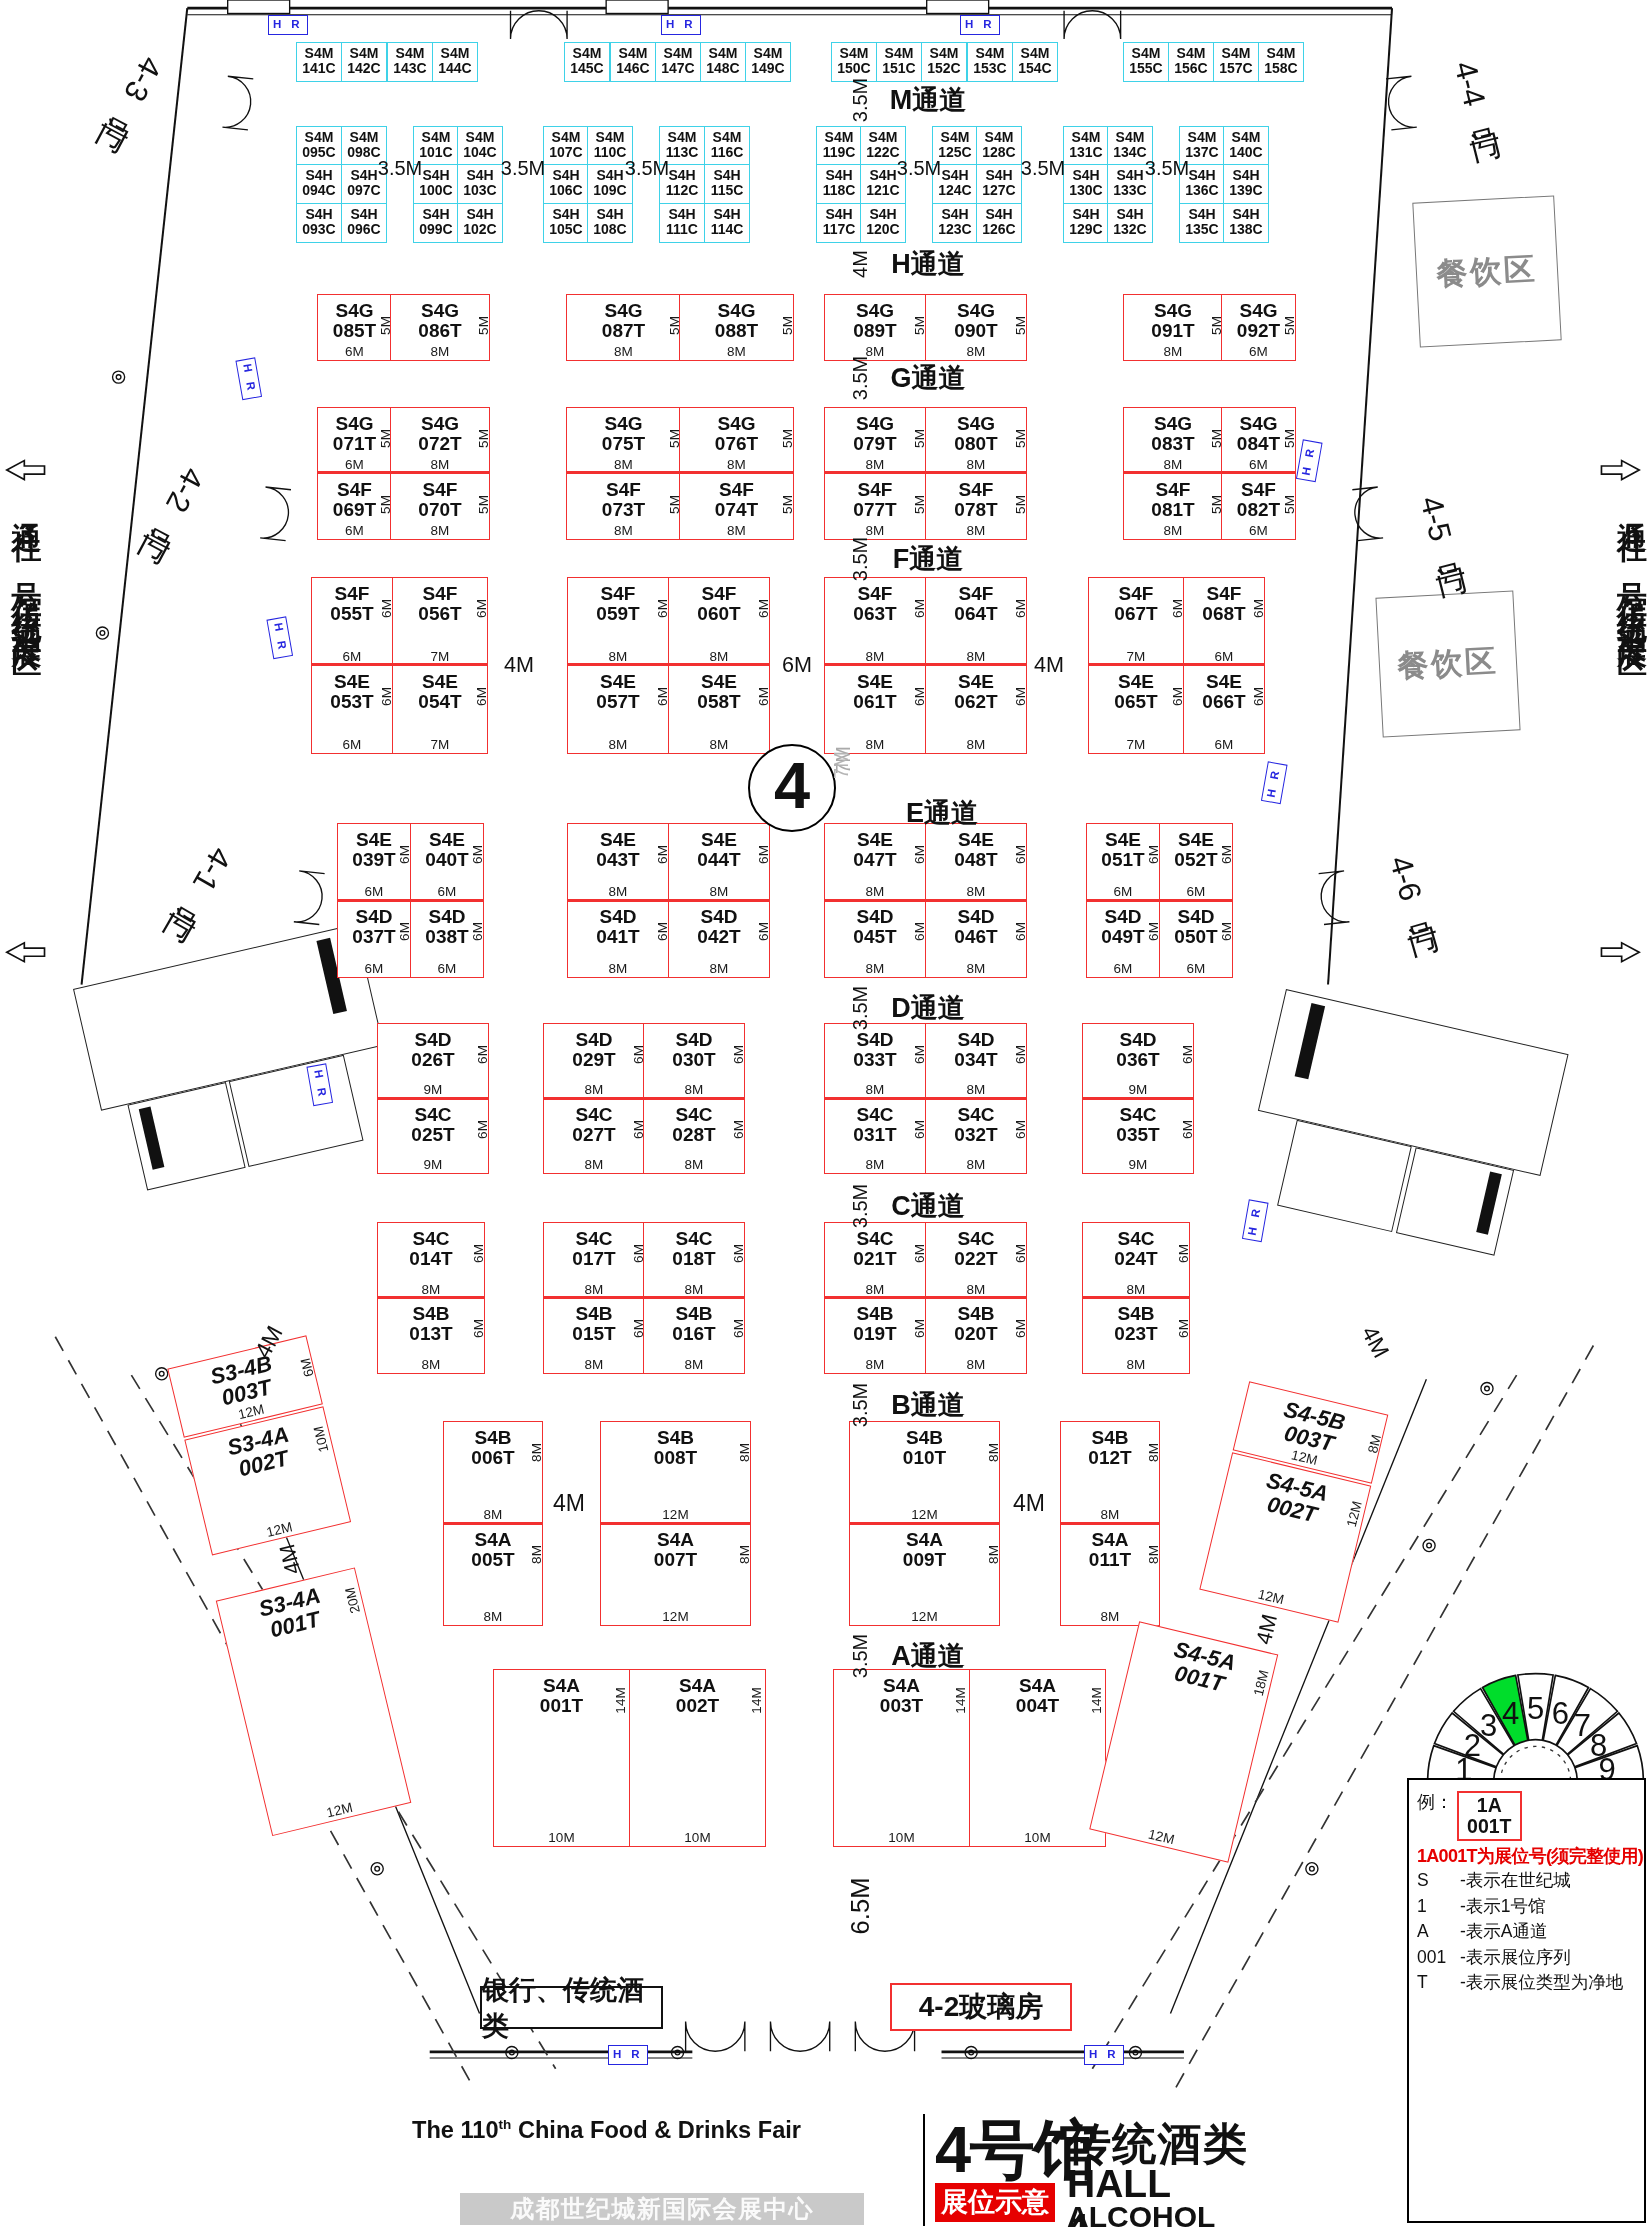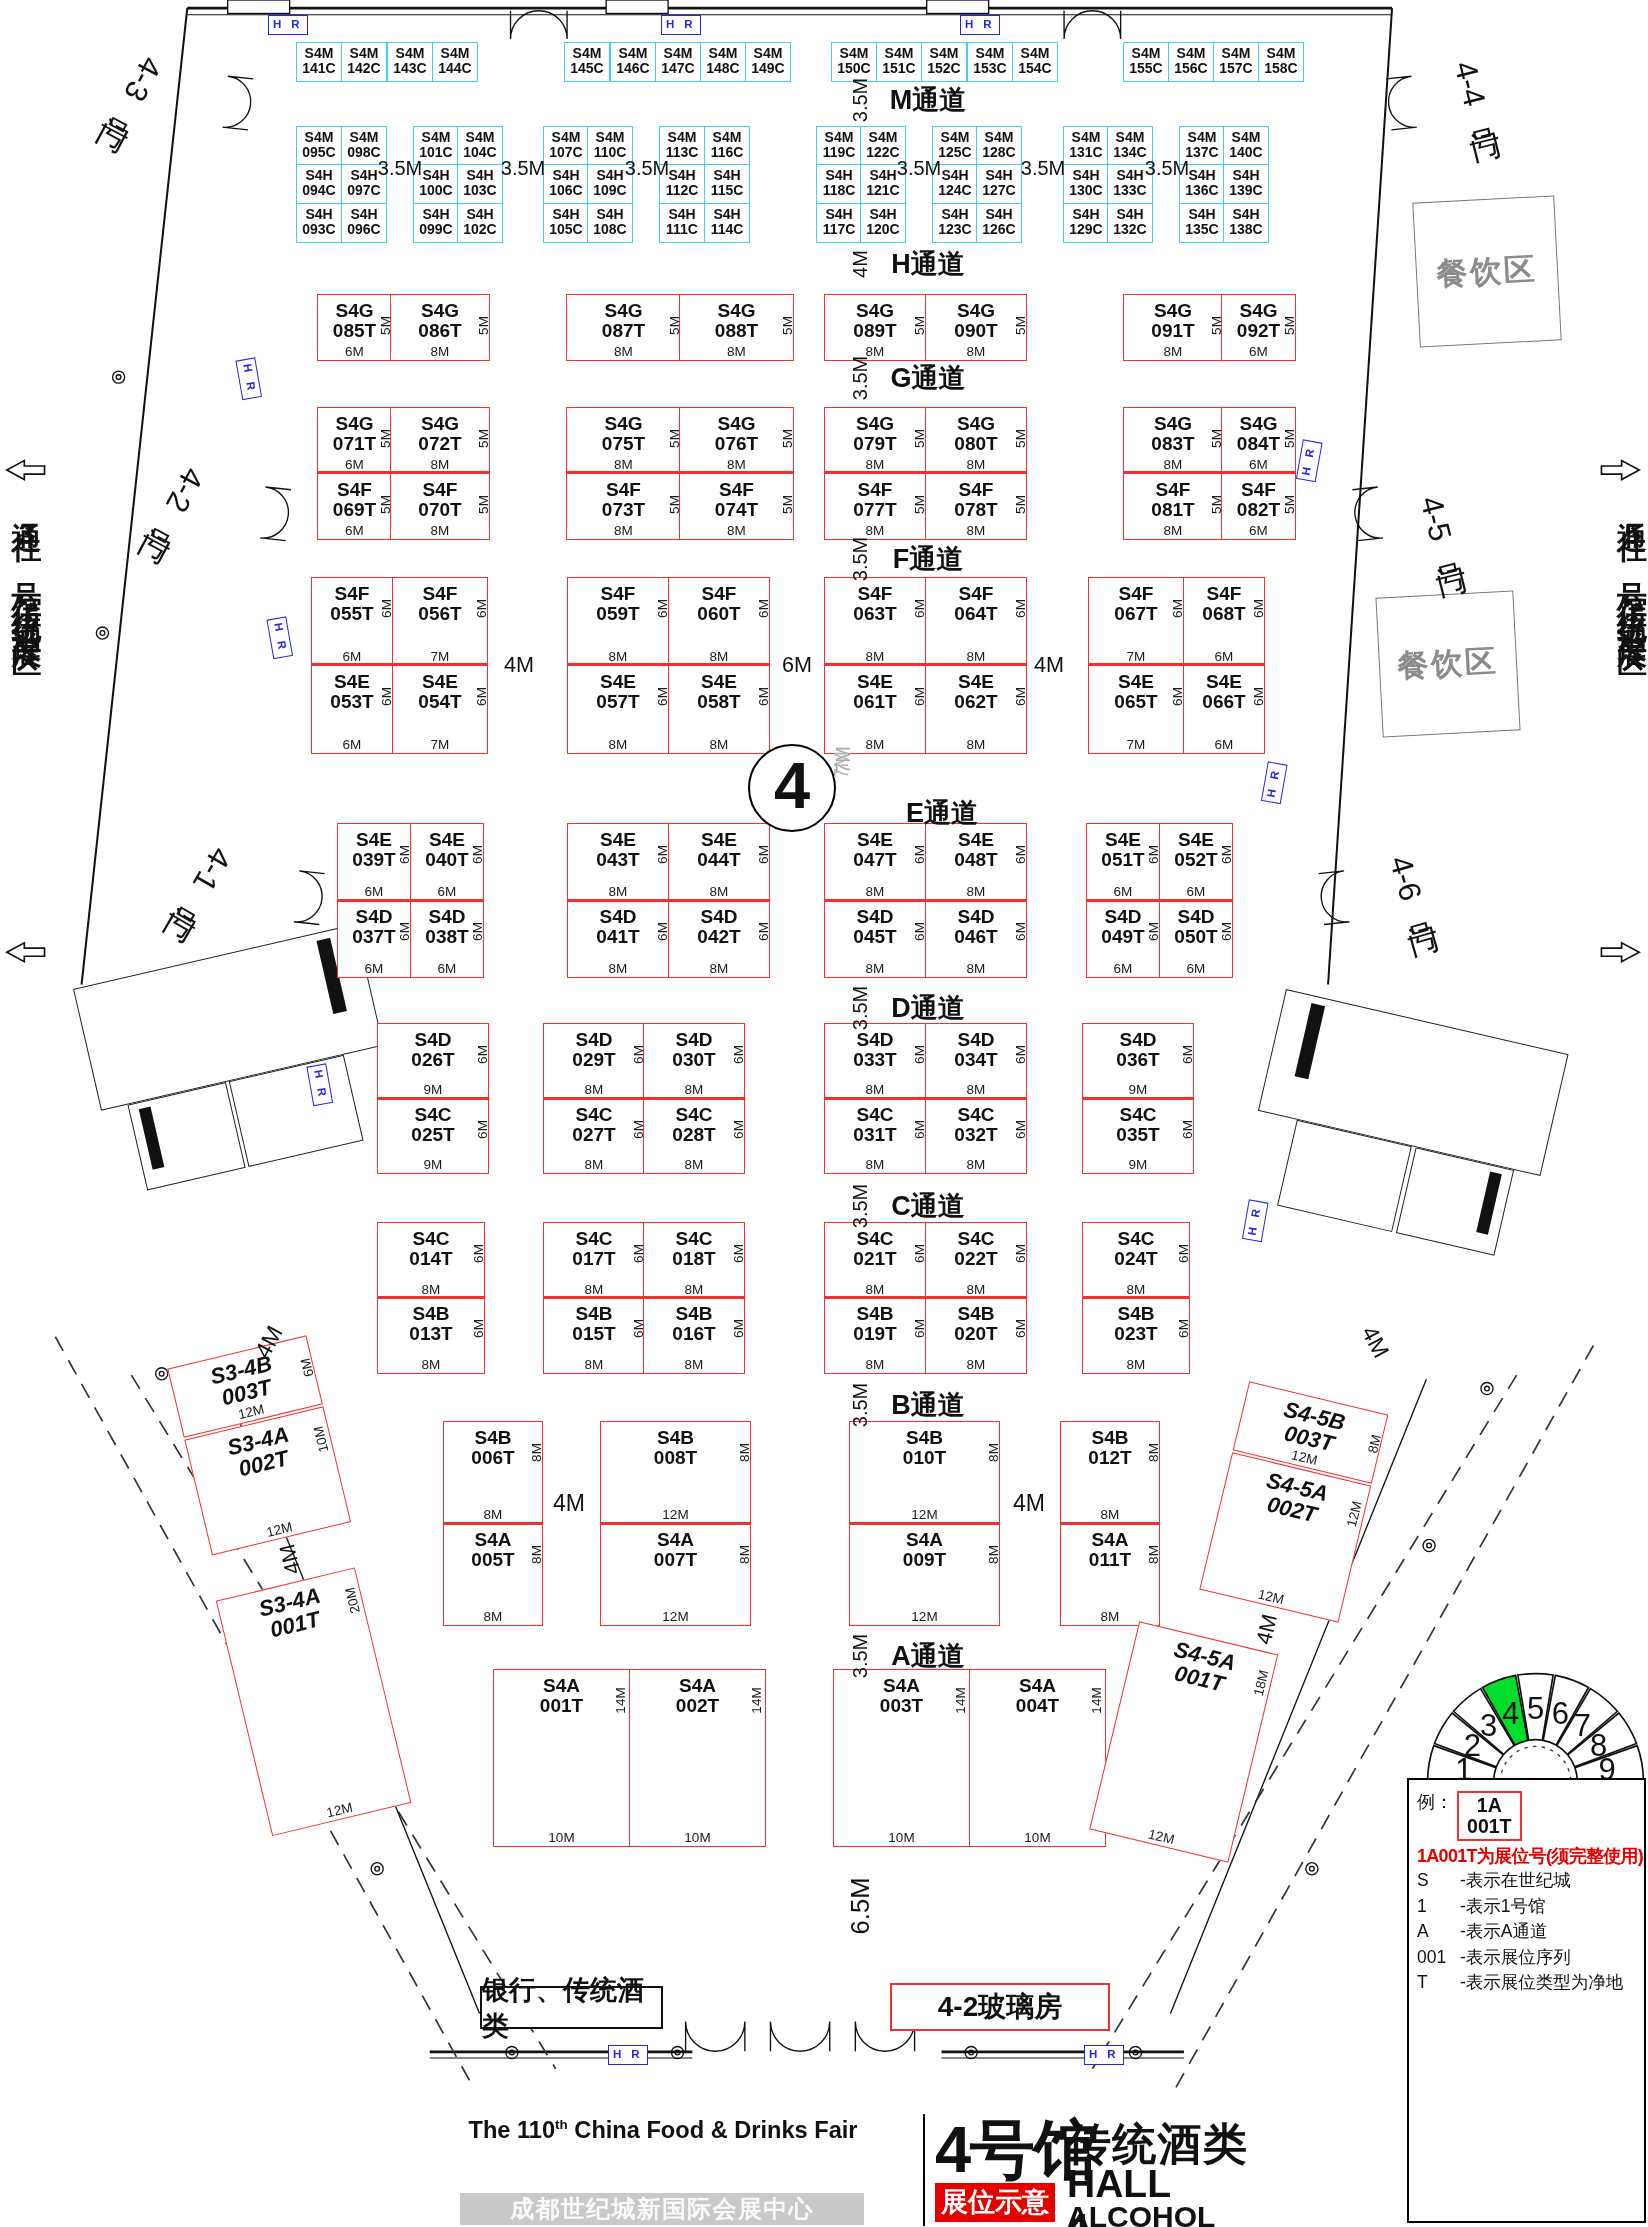--- a/index.html
+++ b/index.html
@@ -34,21 +34,21 @@
   .lg-sample{border:2px solid #f23030;width:58px;text-align:center;font-weight:bold;margin-left:4px;padding:2.7px 1.3px;}
   .lg-sample div{line-height:1.05;font-size:19.5px;}
   .lg-head{color:#e60000;font-weight:bold;font-size:18px;margin-top:4px;white-space:nowrap;letter-spacing:-0.7px;}
   .lg-def{display:flex;font-size:17.5px;line-height:1.45;}
   .lg-def b{font-weight:normal;width:43px;flex:none;}
   .lg-items{margin-top:10.8px;}
   .lg-it{display:flex;align-items:center;height:25.6px;}
   .lg-sq{width:19px;height:19px;border:1.7px solid #000;flex:none;margin-right:6.7px;background:#fff;}
   
   .tb{position:absolute;left:412px;top:2114px;width:701px;height:112px;z-index:8;background:#fff;}
-  .tb-en{position:absolute;left:0;top:2.7px;width:502px;text-align:center;font-size:23.6px;font-weight:bold;}
+  .tb-en{position:absolute;left:0;top:2.7px;width:502px;text-align:left;font-size:23.6px;font-weight:bold;}
   .tb-en sup{font-size:13.5px;}
   .tb-cn{position:absolute;left:0;top:35px;width:502px;text-align:center;font-size:36px;font-weight:bold;color:#e60000;white-space:nowrap;}
   .tb-venue{position:absolute;left:48px;top:79px;width:404px;height:32px;background:#c9c9c9;color:#fafafa;
             font-size:24px;font-weight:bold;text-align:center;line-height:32px;letter-spacing:1.3px;}
   .tb-div{position:absolute;left:511px;top:0;width:2px;height:112px;background:#000;}
   .tb-hall{position:absolute;left:523px;top:-8px;font-size:65px;font-weight:bold;letter-spacing:-1.3px;}
   .tb-cat{position:absolute;left:655px;top:1.3px;font-size:44px;font-weight:bold;letter-spacing:1.3px;white-space:nowrap;}
   .tb-hallen{position:absolute;left:655px;top:48px;font-size:39px;font-weight:bold;}
   .tb-caten{position:absolute;left:655px;top:86px;font-size:30px;font-weight:bold;}
   .tb-badge{position:absolute;left:523px;top:69px;width:120px;height:39px;background:#e60000;color:#fff;
@@ -969,21 +969,21 @@
     <div class="al" style="left: 174px; top: 470px; font-size: 31px; writing-mode: vertical-rl; text-orientation: mixed; transform: rotate(28deg); transform-origin: 50% 0px; z-index: 5;">4-2号门</div>
     <div class="al" style="left: 202px; top: 850px; font-size: 31px; writing-mode: vertical-rl; text-orientation: mixed; transform: rotate(30deg); transform-origin: 50% 0px; z-index: 5;">4-1号门</div>
     <div class="al" style="left: 1443px; top: 62px; font-size: 31px; writing-mode: vertical-rl; text-orientation: mixed; transform: rotate(-14deg); transform-origin: 50% 0px; z-index: 5;">4-4号门</div>
     <div class="al" style="left: 1409px; top: 497px; font-size: 31px; writing-mode: vertical-rl; text-orientation: mixed; transform: rotate(-14deg); transform-origin: 50% 0px; z-index: 5;">4-5号门</div>
     <div class="al" style="left: 1378px; top: 857px; font-size: 31px; writing-mode: vertical-rl; text-orientation: mixed; transform: rotate(-16deg); transform-origin: 50% 0px; z-index: 5;">4-6号门</div>
     <div class="vtext" style="left: 5.4px; top: 498px;">通往3号馆传统酒类展区</div>
     <div class="vtext" style="left: 1611px; top: 498px;">通往5号馆传统酒类展区</div>
     <div class="dining" style="left: 1416px; top: 199px; width: 140px; height: 143px; transform: rotate(-3deg);">餐饮区</div>
     <div class="dining" style="left: 1379px; top: 594px; width: 136px; height: 138px; transform: rotate(-3deg);">餐饮区</div>
     <div class="bigbox" style="left: 480px; top: 1986px; width: 183px; height: 43px; border: 2px solid rgb(17, 17, 17); font-size: 27px;">银行、传统酒类</div>
-    <div class="bigbox" style="left: 890px; top: 1983px; width: 220px; height: 48px; border: 2px solid rgb(242, 48, 48); font-size: 28px;">4-2玻璃房</div>
+    <div class="bigbox" style="left: 890px; top: 1983px; width: 182px; height: 48px; border: 2px solid rgb(242, 48, 48); font-size: 28px;">4-2玻璃房</div>
     <div class="hr" style="left: 268px; top: 15px; transform: rotate(0deg);">H R</div>
     <div class="hr" style="left: 661px; top: 15px; transform: rotate(0deg);">H R</div>
     <div class="hr" style="left: 960px; top: 15px; transform: rotate(0deg);">H R</div>
     <div class="hr" style="left: 229px; top: 369px; transform: rotate(80deg);">H R</div>
     <div class="hr" style="left: 260px; top: 628px; transform: rotate(80deg);">H R</div>
     <div class="hr" style="left: 300px; top: 1075px; transform: rotate(80deg);">H R</div>
     <div class="hr" style="left: 1289px; top: 451px; transform: rotate(-80deg);">H R</div>
     <div class="hr" style="left: 1254px; top: 773px; transform: rotate(-80deg);">H R</div>
     <div class="hr" style="left: 1235px; top: 1211px; transform: rotate(-80deg);">H R</div>
     <div class="hr" style="left: 608px; top: 2045px; transform: rotate(0deg);">H R</div>

